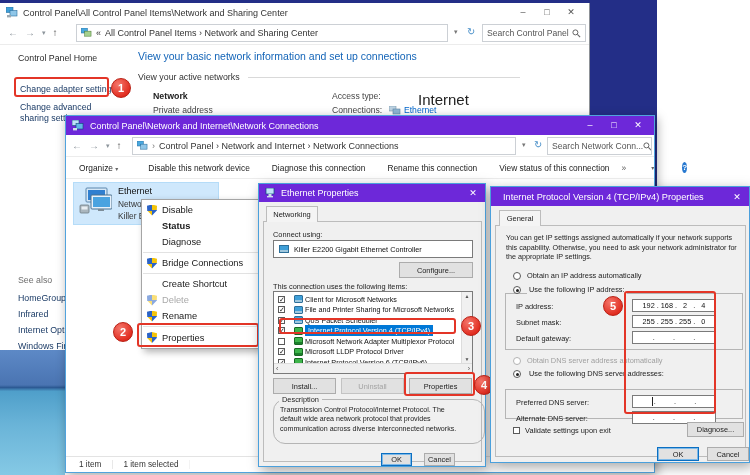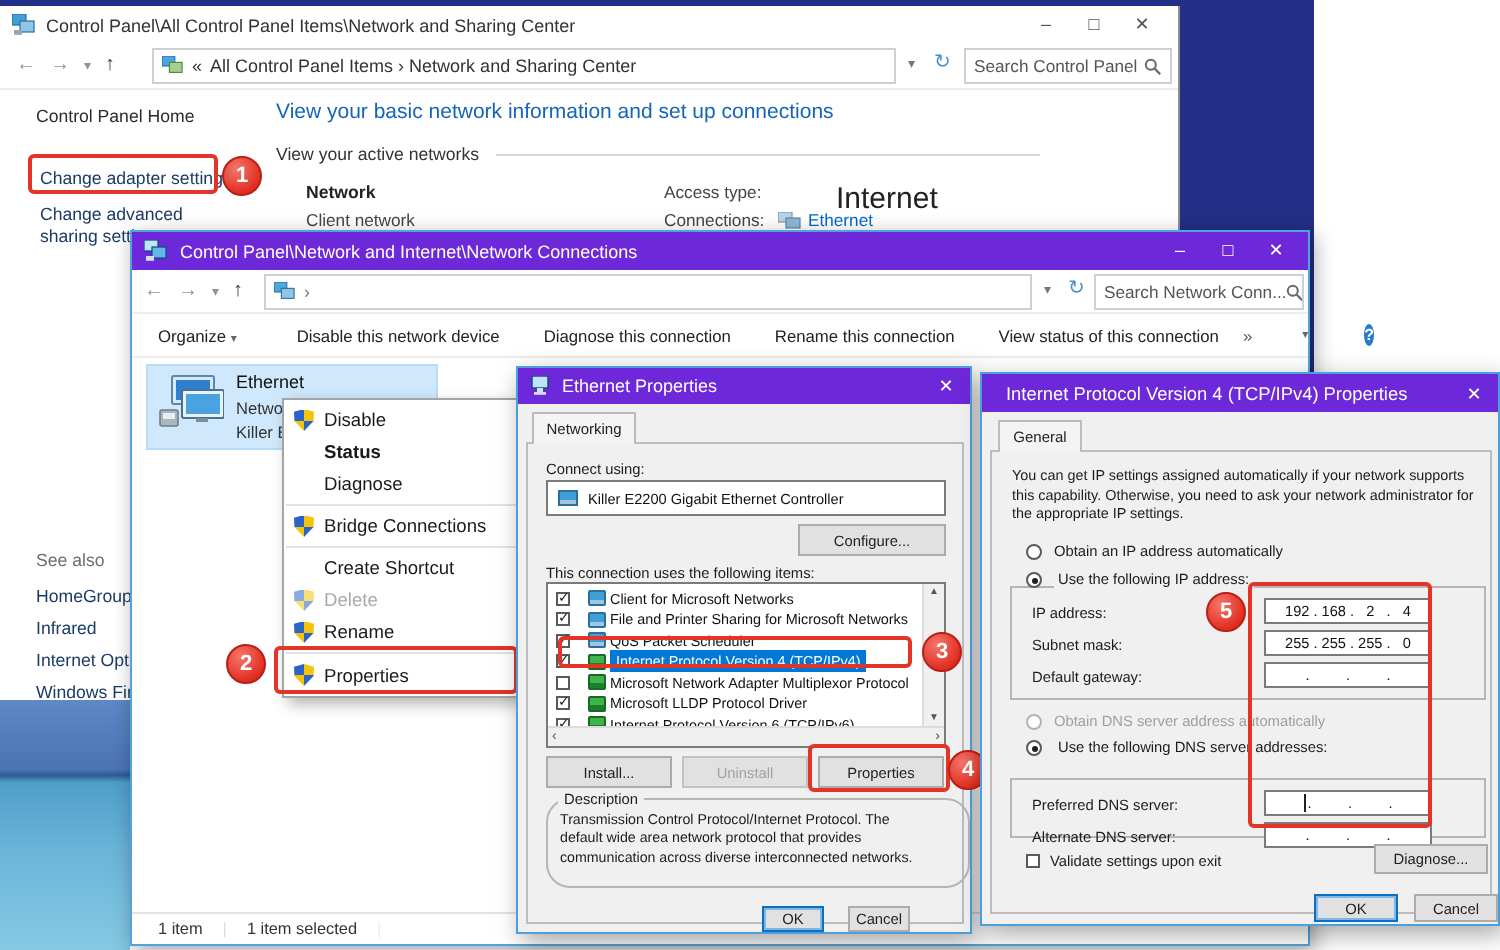--- a/index.html
+++ b/index.html
@@ -158,21 +158,21 @@
     <span class="sideitem" style="left:18px;top:272px;color:#6d6d6d">See also</span>
     <span class="sideitem tasklink" style="left:18px;top:290px">HomeGroup</span>
     <span class="sideitem tasklink" style="left:18px;top:306px">Infrared</span>
     <span class="sideitem tasklink" style="left:18px;top:322px">Internet Options</span>
     <span class="sideitem tasklink" style="left:18px;top:338px">Windows Firewall</span>
 
     <span class="abs" style="left:138px;top:47px;font-size:10.5px;color:#1465b8;white-space:nowrap">View your basic network information and set up connections</span>
     <span class="abs" style="left:138px;top:69px;font-size:8.8px;color:#333;white-space:nowrap">View your active networks</span>
     <div class="abs" style="left:248px;top:74px;width:272px;height:1px;background:#d9d9d9"></div>
     <span class="abs" style="left:153px;top:88px;font-size:8.8px;font-weight:bold;color:#222">Network</span>
-    <span class="abs" style="left:153px;top:102px;font-size:8.6px;color:#444">Client network</span>
+    <span class="abs" style="left:153px;top:102px;font-size:8.6px;color:#444">Private address</span>
     <span class="abs" style="left:332px;top:88px;font-size:8.6px;color:#444">Access type:</span>
     <span class="abs" style="left:418px;top:88px;font-size:15px;color:#222">Internet</span>
     <span class="abs" style="left:332px;top:102px;font-size:8.6px;color:#444">Connections:</span>
     <svg class="abs" style="left:389px;top:103px" width="12" height="9" viewBox="0 0 12 9">
       <rect x="0" y="0" width="7" height="5" fill="#bcd2e2" stroke="#7c99ad" stroke-width="0.6"></rect>
       <rect x="4" y="3" width="7" height="5" fill="#8fb7d4" stroke="#5d86a5" stroke-width="0.6"></rect>
     </svg>
     <span class="abs link" style="left:404px;top:102px;font-size:8.6px">Ethernet</span>
   </div>
 
@@ -199,20 +199,21 @@
         <span>→</span>
         <span style="font-size:7px">▾</span>
         <span style="color:#444">↑</span>
       </div>
       <div class="crumbbox abs" style="left:66px;top:2px;width:384px">
         <svg width="11" height="10" viewBox="0 0 12 11">
           <rect x="0" y="0" width="7" height="5.5" fill="#49a8df" stroke="#2a6f9e" stroke-width="0.6"></rect>
           <rect x="4" y="3.5" width="7" height="5.5" fill="#8fc6e8" stroke="#2a6f9e" stroke-width="0.6"></rect>
         </svg>
         <span style="color:#777">›</span>
+        <span>Control Panel  ›  Network and Internet  ›  Network Connections</span>
       </div>
       <span class="abs" style="left:456px;top:6px;font-size:7px;color:#777">▾</span>
       <span class="abs" style="left:468px;top:4px;font-size:10px;color:#4a90c9">↻</span>
       <div class="searchbox abs" style="left:481px;top:2px;width:105px">
         <span>Search Network Conn...</span>
         <svg class="mag" width="9" height="9" viewBox="0 0 9 9">
           <circle cx="3.4" cy="3.4" r="2.5" fill="none" stroke="#666" stroke-width="1"></circle>
           <line x1="5.4" y1="5.4" x2="8.1" y2="8.1" stroke="#666" stroke-width="1.1"></line>
         </svg>
       </div>

